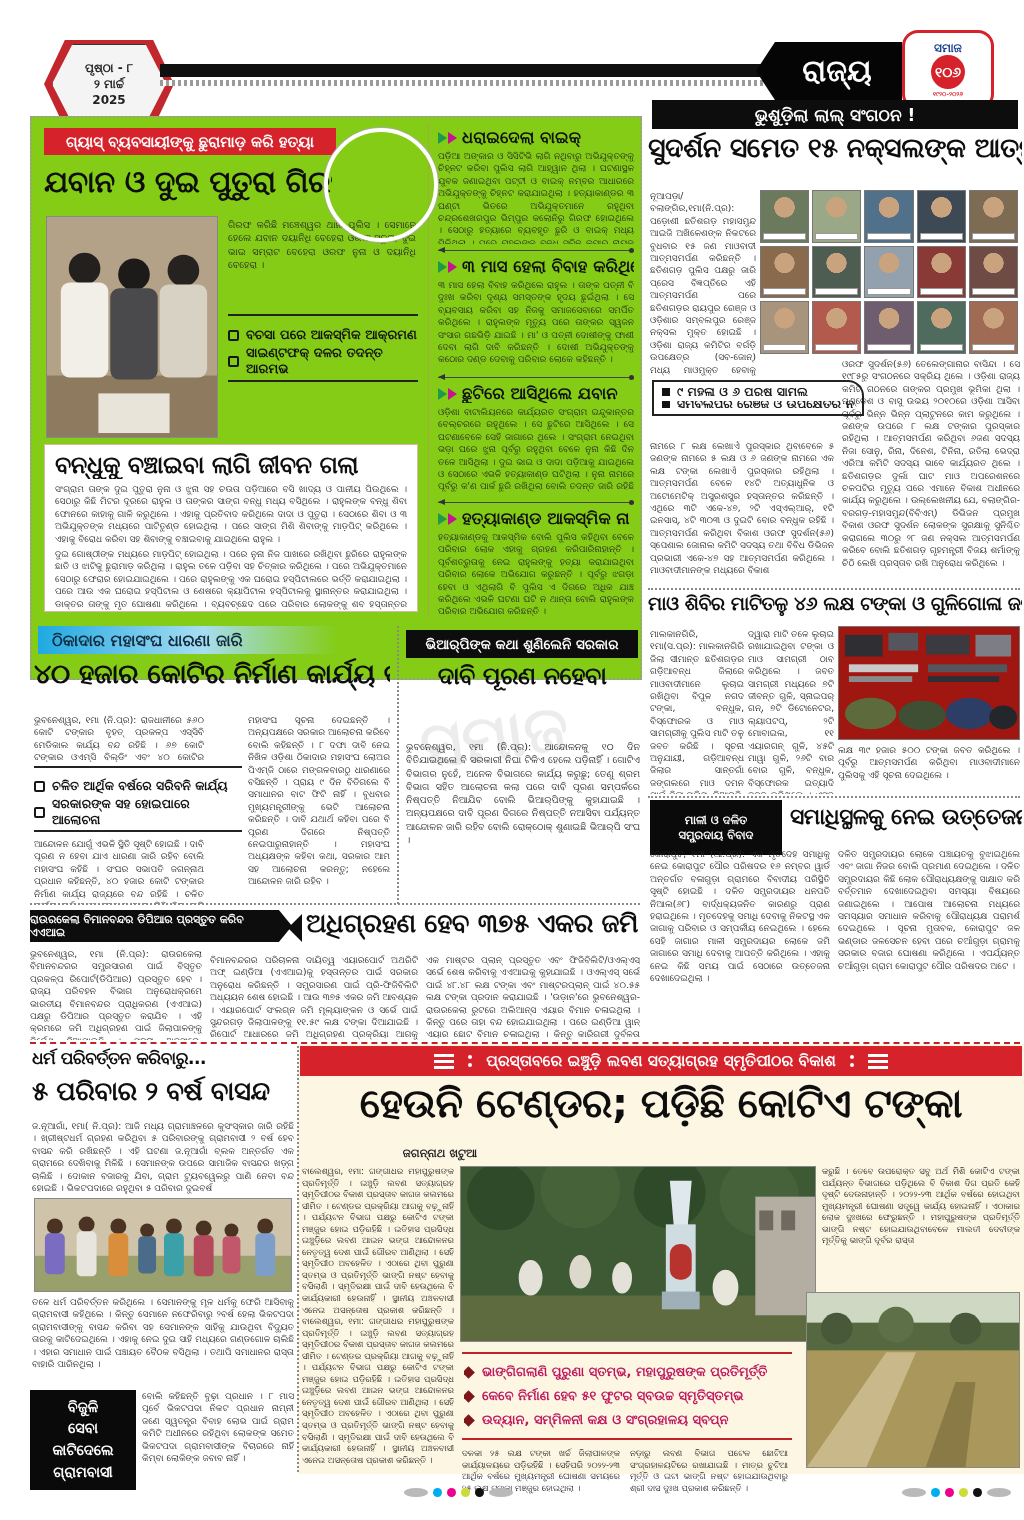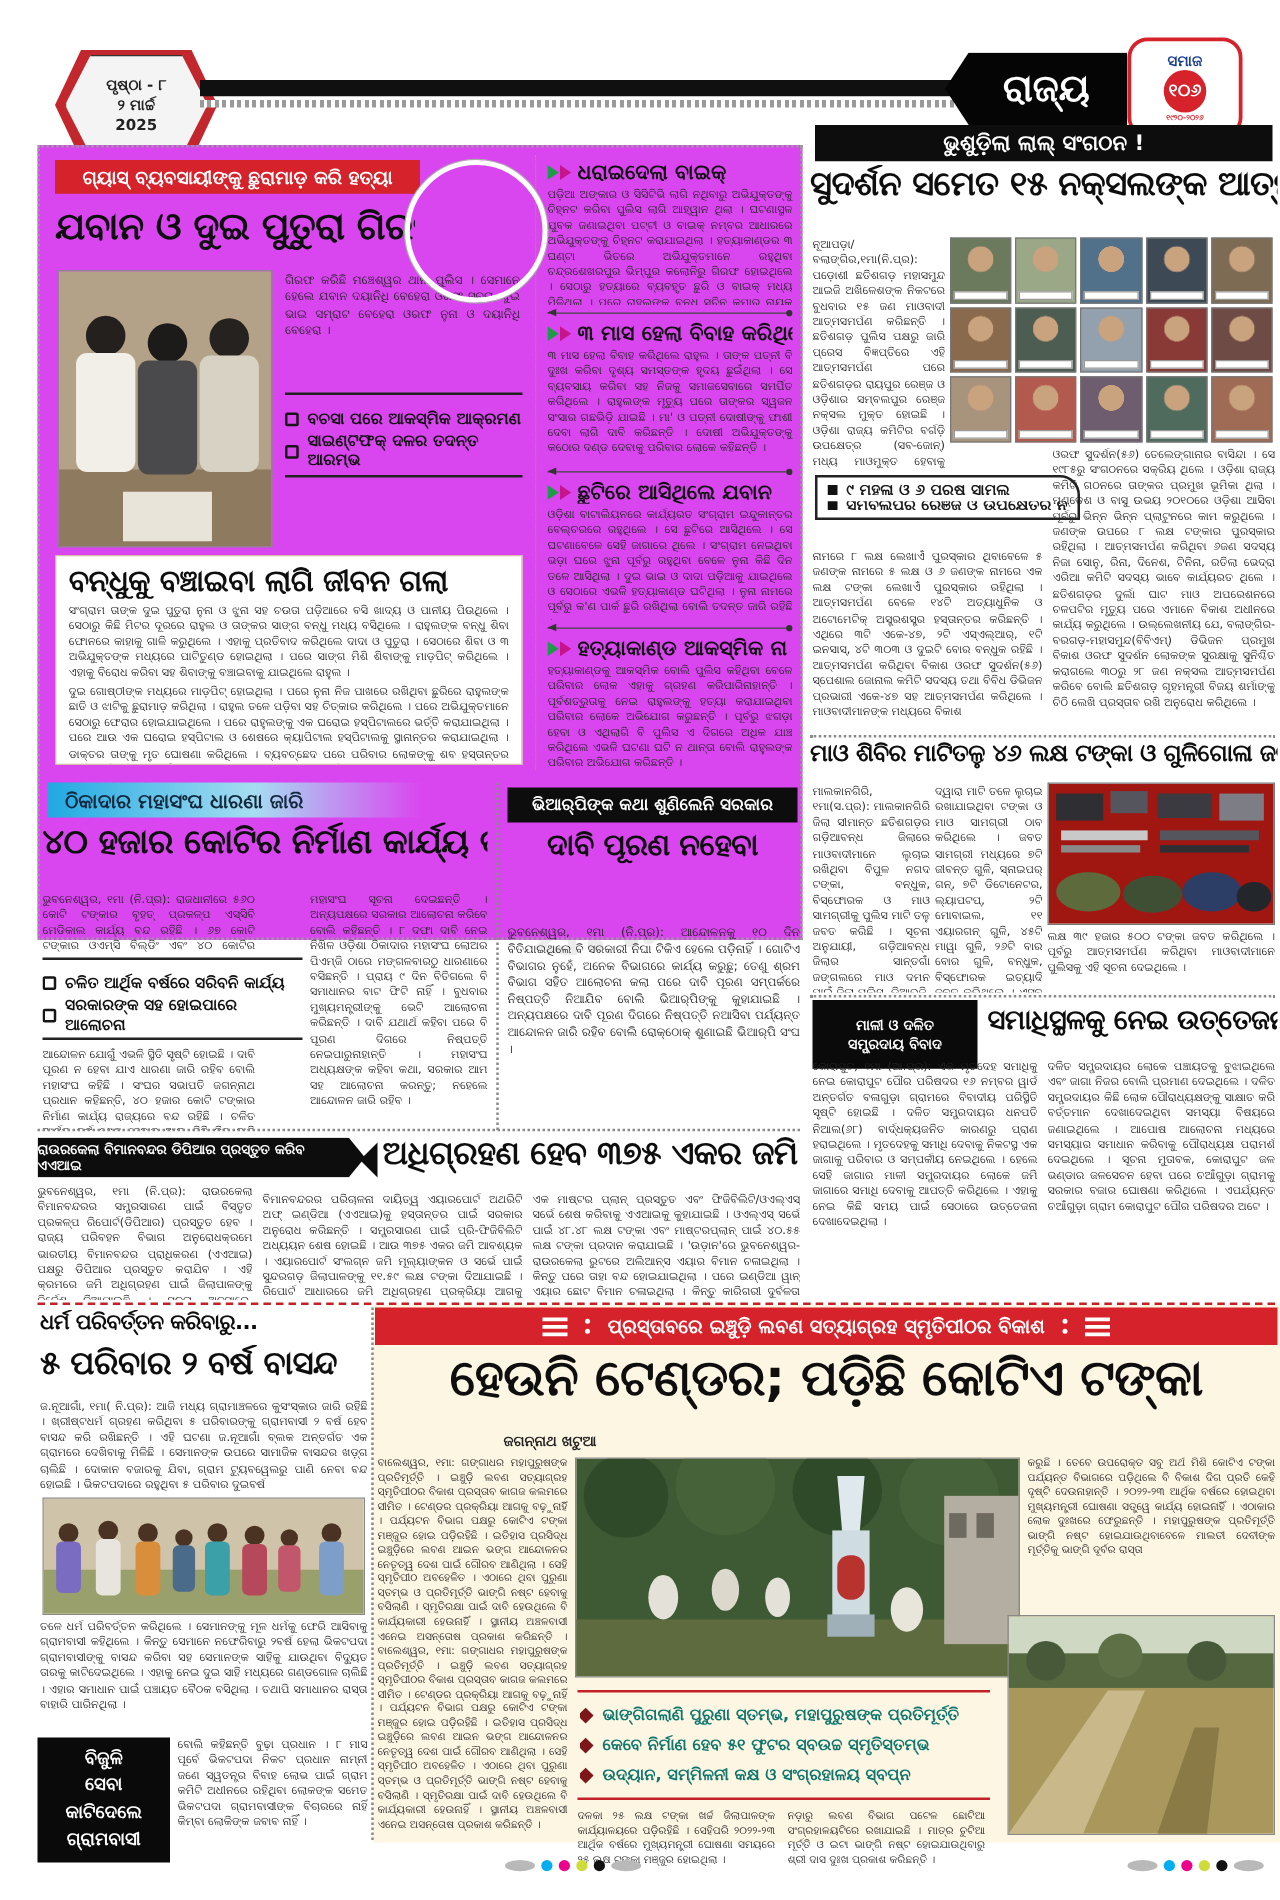--- a/index.html
+++ b/index.html
@@ -22,40 +22,40 @@
 .sec-tag span{color:#fff;font-size:30px;font-weight:bold}
 .logo-box{left:902px;top:30px;width:92px;height:80px;background:#fff;border:3px solid #d5222b;border-radius:16px;display:flex;flex-direction:column;align-items:center;justify-content:center;gap:1px}
 .logo-brand{color:#1a3f8f;font-weight:bold;font-size:12px;line-height:1}
 .logo-circle{width:34px;height:34px;border-radius:50%;background:#d5222b;color:#fff;font-weight:bold;font-size:14px;display:flex;align-items:center;justify-content:center}
 .logo-span{color:#d5222b;font-size:6px;font-weight:bold}
 
 .red-banner{background:#d5222b;color:#fff;font-weight:bold;display:flex;align-items:center;justify-content:center;overflow:hidden}
 .black-banner{background:#0d0d0d;color:#fff;font-weight:bold;display:flex;align-items:center;justify-content:center;overflow:hidden}
 .cyan-kicker{background:linear-gradient(90deg,#1fa9e2,#a6ddf2 55%,rgba(255,255,255,0));color:#13293d;font-weight:bold;display:flex;align-items:center;padding-left:14px}
 
-.murder-box{left:30px;top:116px;width:612px;height:636px;background:#d946ef;border:2px dotted #9b9b9b}
+.murder-box{left:30px;top:116px;width:612px;height:564px;background:#84cc16;border:2px dotted #9b9b9b}
 .victim{border-radius:50%;border:4px solid #fff;box-shadow:0 0 0 1px #aaa;background:radial-gradient(circle at 50% 30%,#1f1410 26%,rgba(0,0,0,0) 27%),radial-gradient(circle at 50% 52%,#c98d5e 30%,rgba(0,0,0,0) 31%),linear-gradient(160deg,#d2itivity 0,#b35a2a 0),linear-gradient(160deg,#c96a33,#7c3a1c)}
 .chk-row{display:flex;align-items:center;gap:7px;font-weight:bold;font-size:13px;color:#111;height:26px;overflow:hidden}
 .cbx{width:11px;height:11px;border:2px solid #161616;border-radius:2px;flex:0 0 auto}
 .rcol-sec .sec-title{display:flex;align-items:center;gap:5px;font-weight:bold;font-size:16.5px;color:#101010;margin-bottom:3px;overflow:hidden;white-space:nowrap}
 .tri{width:0;height:0;border-top:6px solid transparent;border-bottom:6px solid transparent;flex:0 0 auto}
 .tri-g{border-left:9px solid #1e9b49}
 .tri-m{border-left:9px solid #c5148c;margin-left:-4px}
 .sec-sep{border-top:1px solid #444;margin:6px 0;position:relative}
 .sec-sep:before{content:"";position:absolute;left:0;top:-4px;border-top:3.5px solid transparent;border-bottom:3.5px solid transparent;border-right:7px solid #333}
 .sec-sep:after{content:"";position:absolute;right:0;top:-3px;width:5px;height:5px;border-radius:50%;background:#333}
 
 .grid{left:760px;top:190px;width:258px;height:164px;display:grid;grid-template-columns:repeat(5,1fr);gap:3px}
 .mug{position:relative;background:radial-gradient(circle at 50% 32%,#c9a27e 24%,rgba(0,0,0,0) 25%),var(--c,#8a8a7a);border:1px solid #777}
 .mug .cap{position:absolute;left:2px;right:2px;bottom:2px;height:7px;background:#fff;border:.5px solid #999}
 
 .round-box{border:2px solid #222;border-radius:0 16px 0 0;background:#fff;padding:6px 8px;display:flex;flex-direction:column;gap:5px}
 .sq-row{display:flex;align-items:center;gap:7px;font-weight:bold;font-size:12.5px;white-space:nowrap;overflow:hidden}
 .sq{width:8px;height:8px;background:#111;flex:0 0 auto}
-.dia-row{display:flex;align-items:center;gap:9px;font-weight:bold;font-size:13px;color:#0f766e;white-space:nowrap;overflow:hidden;height:24px}
+.dia-row{display:flex;align-items:center;gap:9px;font-weight:bold;font-size:13px;color:#be185d;white-space:nowrap;overflow:hidden;height:24px}
 .dia{width:9px;height:9px;background:#7c1618;transform:rotate(45deg);flex:0 0 auto}
 .rule-red{border-top:2.5px solid #c22227}
 
 .vrule{border-left:2px dotted #8a8a8a}
 .hdash-red{border-top:2px dashed #c22227}
 .hdash-gray{border-top:2px dotted #8a8a8a}
 .notch{width:0;height:0;border-top:14px solid transparent;border-bottom:14px solid transparent;border-right:14px solid #0d0d0d}
 .deco-bars{width:20px;height:3px;background:#fff;box-shadow:0 -6px 0 #fff,0 6px 0 #fff;flex:0 0 auto}
 .deco-dots{width:4px;height:4px;border-radius:50%;background:#fff;box-shadow:0 8px 0 #fff;flex:0 0 auto;margin-top:-8px}
 .cream{background:#fdf6e3}

